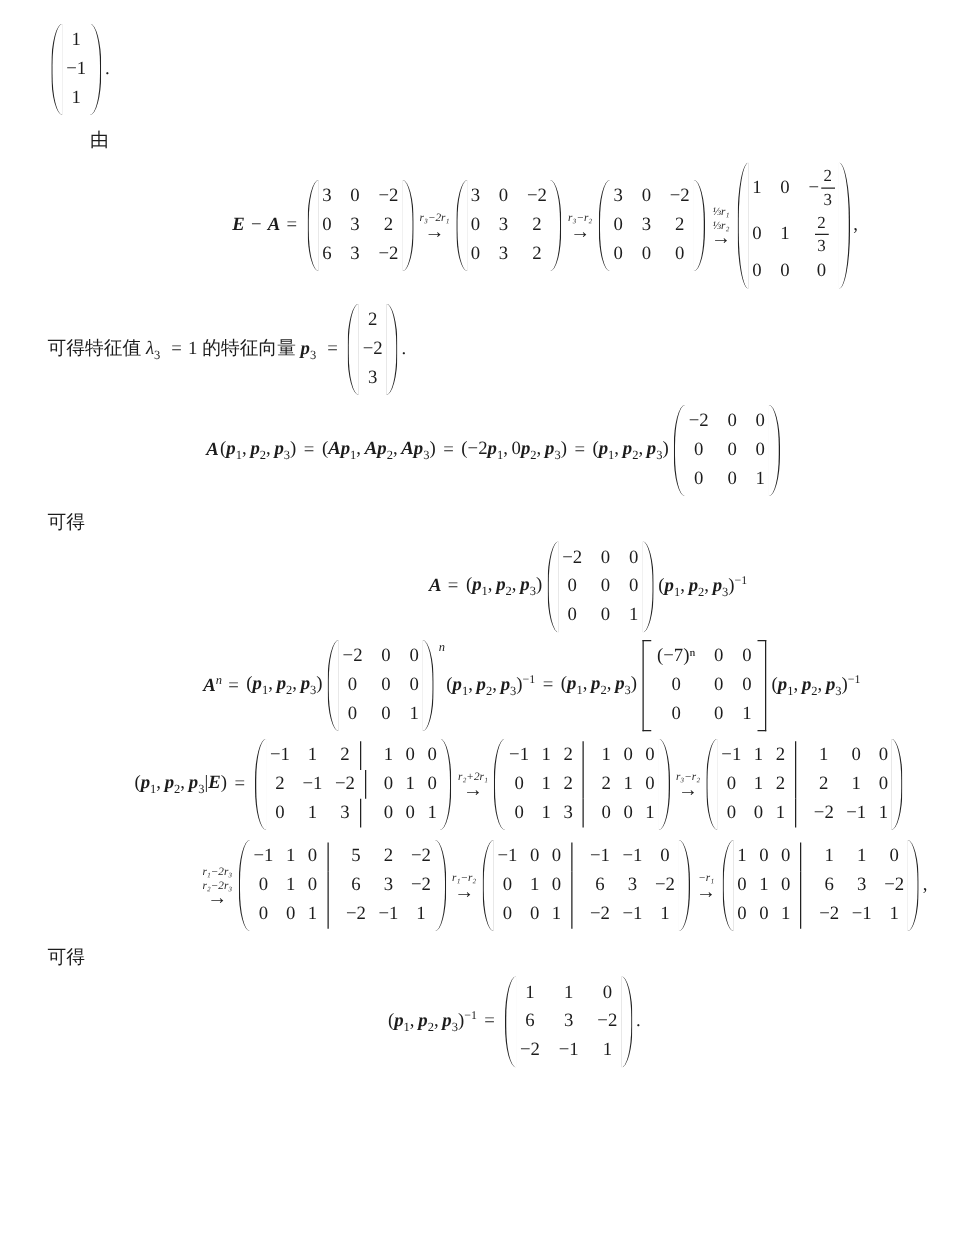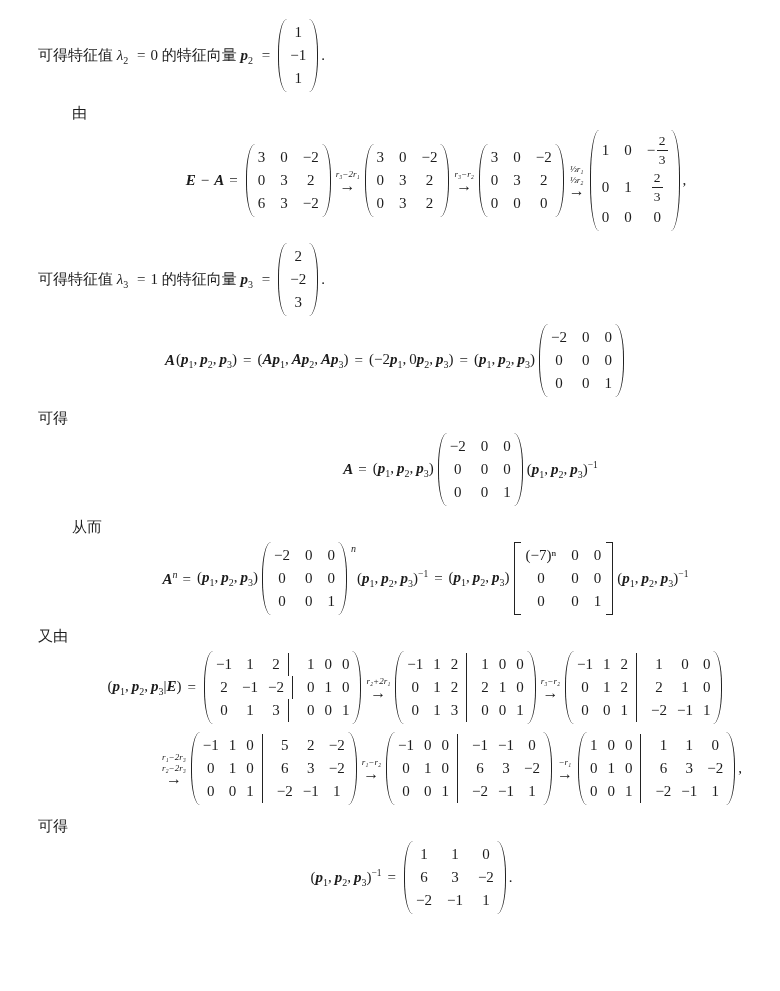--- a/index.html
+++ b/index.html
@@ -56,26 +56,20 @@
   .dInv{transform:translateX(15px);margin-top:4px;}
   .mt8{margin-top:10px;}
   .mt20{margin-top:22px;}
 </style>
 </head>
 <body>
 
 <div class="page">
 
   <div class="para dP1">
-    <span class="tok"><span class="m">可得特征值</span>
-      <span class="mi">λ</span><sub class="sb">2</sub>
-      <span class="m eqs">=</span><span class="m">0</span>
-      <span class="m">的特征向量</span>
-      <span class="mbi">p</span><sub class="sb">2</sub>
-      <span class="m eqs">=</span></span>
     <span class="mat">
         <span class="mgrid" style="grid-template-columns: repeat(1, auto);">
           <span class="cell">1</span>
           <span class="cell">−1</span>
           <span class="cell">1</span>
         </span>
       </span>
     <span class="m">.</span>
   </div>
 
@@ -218,21 +212,20 @@
           <span class="cell">0</span>
           <span class="cell">0</span>
           <span class="cell">0</span>
           <span class="cell">0</span>
           <span class="cell">1</span>
         </span>
       </span>
     <span class="grp"><span class="m">(</span><span class="mbi">p</span><sub class="sb">1</sub><span class="m cm">,</span><span class="mbi">p</span><sub class="sb">2</sub><span class="m cm">,</span><span class="mbi">p</span><sub class="sb">3</sub><span class="m">)</span><sup class="sp">−1</sup></span>
   </div>
 
-  <div class="lead ind mt8">从而</div>
 
   <div class="disp dAn">
     <span class="tok"><span class="mbi">A</span><sup class="supA">n</sup><span class="m eqs">=</span></span>
     <span class="grp"><span class="m">(</span><span class="mbi">p</span><sub class="sb">1</sub><span class="m cm">,</span><span class="mbi">p</span><sub class="sb">2</sub><span class="m cm">,</span><span class="mbi">p</span><sub class="sb">3</sub><span class="m">)</span></span>
     <span class="matwrap">
         <span class="mat">
           <span class="mgrid" style="grid-template-columns: repeat(3, auto);">
             <span class="cell">−2</span>
             <span class="cell">0</span>
             <span class="cell">0</span>
@@ -258,21 +251,20 @@
           <span class="cell">0</span>
           <span class="cell">0</span>
           <span class="cell">0</span>
           <span class="cell">0</span>
           <span class="cell">1</span>
         </span>
       </span>
     <span class="grp"><span class="m">(</span><span class="mbi">p</span><sub class="sb">1</sub><span class="m cm">,</span><span class="mbi">p</span><sub class="sb">2</sub><span class="m cm">,</span><span class="mbi">p</span><sub class="sb">3</sub><span class="m">)</span><sup class="sp">−1</sup></span>
   </div>
 
-  <div class="lead mt8">又由</div>
 
   <div class="disp dG1">
     <span class="grp"><span class="m">(</span><span class="mbi">p</span><sub class="sb">1</sub><span class="m cm">,</span><span class="mbi">p</span><sub class="sb">2</sub><span class="m cm">,</span><span class="mbi">p</span><sub class="sb">3</sub><span class="m">|</span><span class="mbi">E</span><span class="m">)</span></span>
     <span class="m eqs">=</span>
     <span class="mat">
         <span class="mgrid aug" style="grid-template-columns: repeat(6, auto);">
           <span class="cell">−1</span>
           <span class="cell">1</span>
           <span class="cell augr">2</span>
           <span class="cell augl">1</span>

